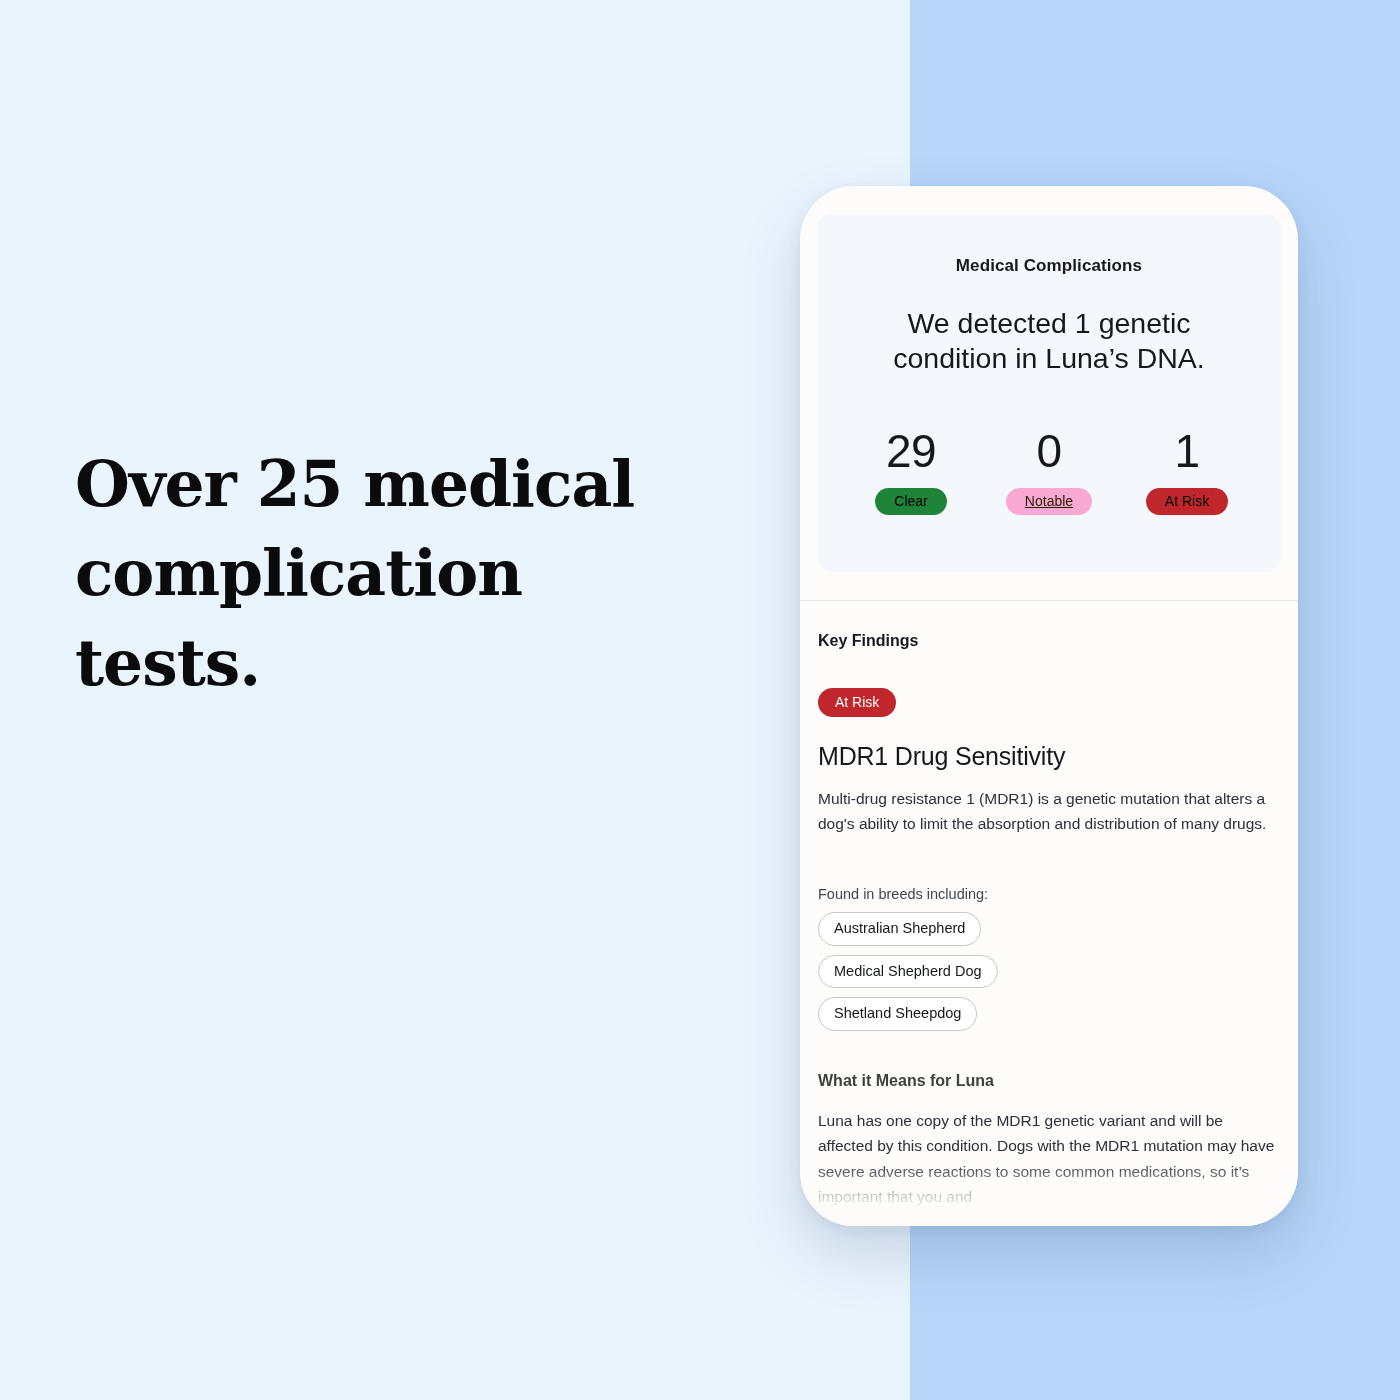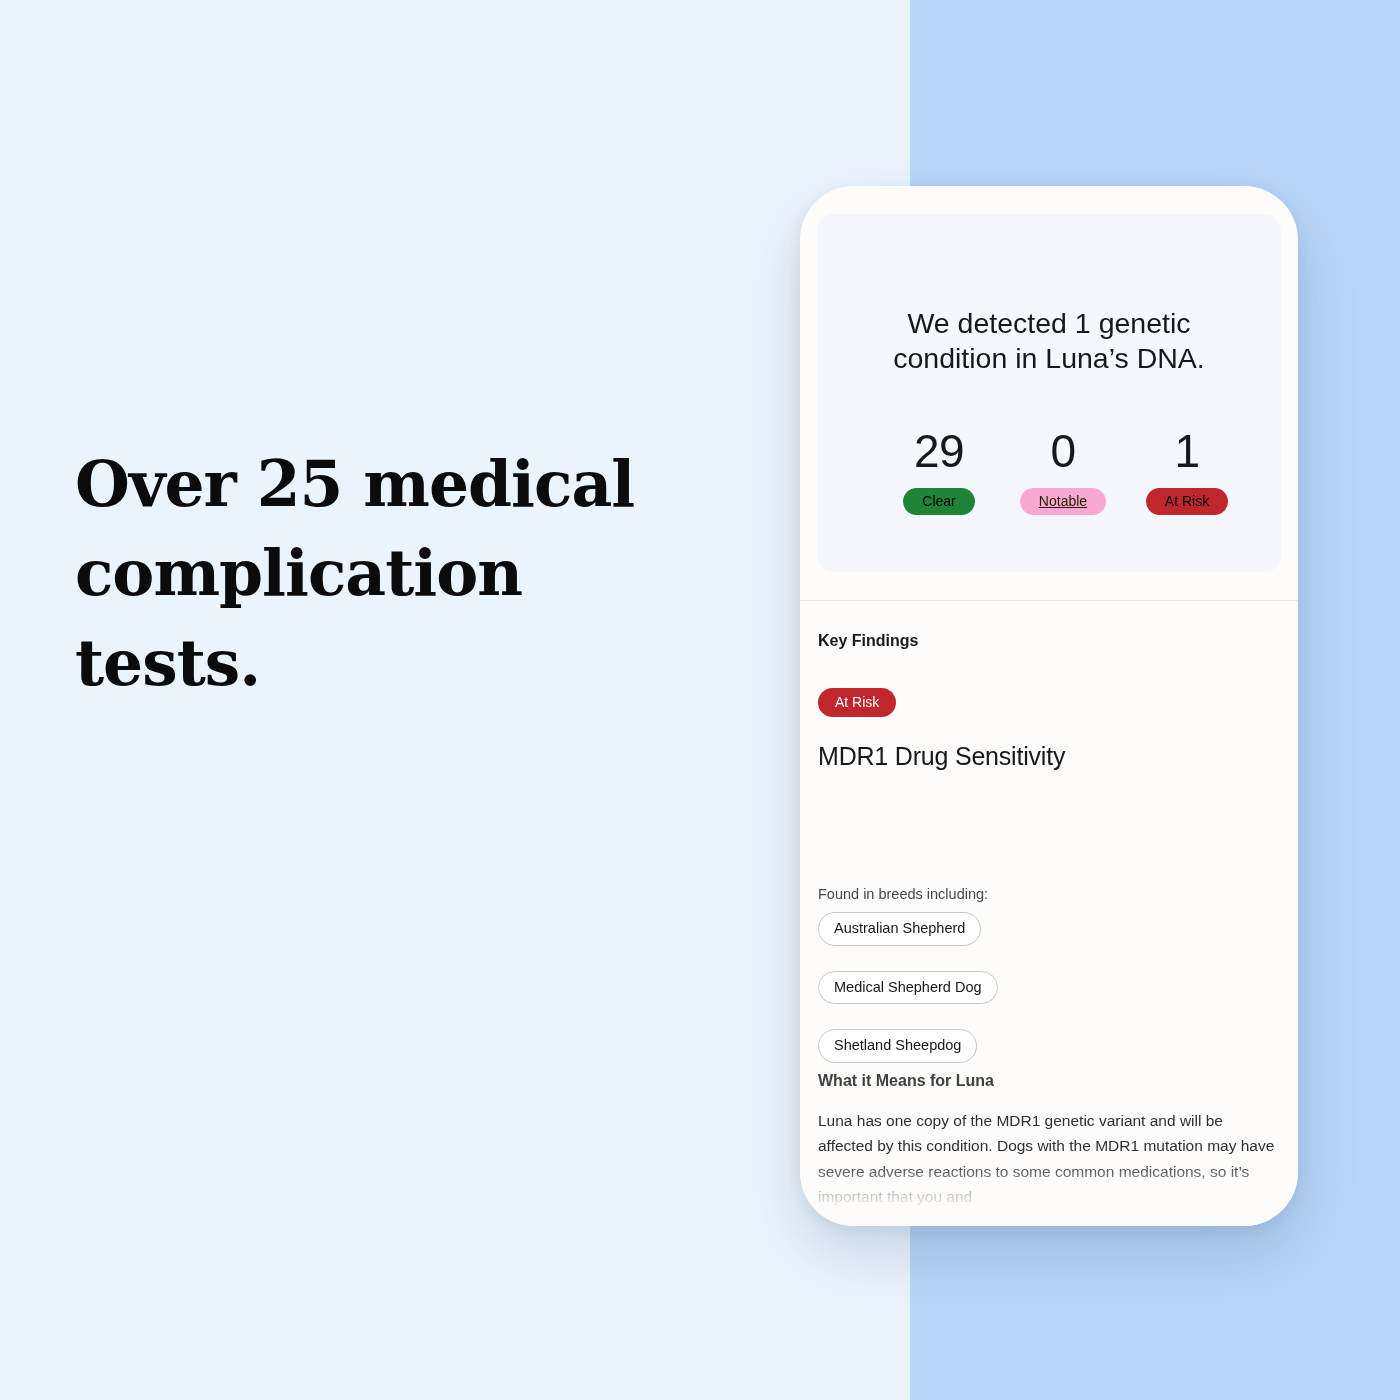--- a/index.html
+++ b/index.html
@@ -99,21 +99,21 @@
     line-height: 1.22;
     color: #16181d;
     font-weight: 400;
   }
   .stats {
     position: absolute;
     left: 32px;
     top: 214px;
     width: 400px;
     display: flex;
-    justify-content: flex-end;
+    justify-content: space-between;
   }
   .stat {
     width: 124px;
     text-align: center;
   }
   .stat-num {
     font-size: 46px;
     line-height: 1;
     font-weight: 400;
     color: #16181d;
@@ -191,21 +191,21 @@
   }
   .breed-chips {
     position: absolute;
     left: 18px;
     top: 726px;
     width: 450px;
   }
   .chip {
     display: block;
     width: max-content;
-    margin-bottom: 25px;
+    margin-bottom: 9px;
     padding: 8px 15px 9px;
     border: 1px solid #c9c7c2;
     border-radius: 999px;
     font-size: 14.5px;
     color: #16181d;
     line-height: 1;
     background: #fff;
   }
   .means-label {
     position: absolute;
@@ -241,20 +241,21 @@
 <div class="stage">
   <div class="bg-left"></div>
   <div class="bg-right"></div>
 
   <div class="headline">Over 25 medical complication tests.</div>
 
   <div class="phone">
     <div class="phone-inner">
 
       <div class="summary-card">
+        <div class="summary-title">Medical Complications</div>
         <div class="summary-headline">We detected 1 genetic condition in Luna’s DNA.</div>
 
         <div class="stats">
           <div class="stat">
             <div class="stat-num">29</div>
             <span class="pill clear">Clear</span>
           </div>
           <div class="stat">
             <div class="stat-num">0</div>
             <span class="pill notable">Notable</span>
@@ -267,20 +268,21 @@
       </div>
 
       <div class="divider"></div>
 
       <div class="section-label">Key Findings</div>
 
       <div class="badge-atrisk">At Risk</div>
 
       <div class="finding-title">MDR1 Drug Sensitivity</div>
 
+      <div class="finding-body">Multi-drug resistance 1 (MDR1) is a genetic mutation that alters a dog's ability to limit the absorption and distribution of many drugs.</div>
 
       <div class="breeds-label">Found in breeds including:</div>
 
       <div class="breed-chips">
         <span class="chip">Australian Shepherd</span>
         <span class="chip">Medical Shepherd Dog</span>
         <span class="chip">Shetland Sheepdog</span>
       </div>
 
       <div class="means-label">What it Means for Luna</div>

